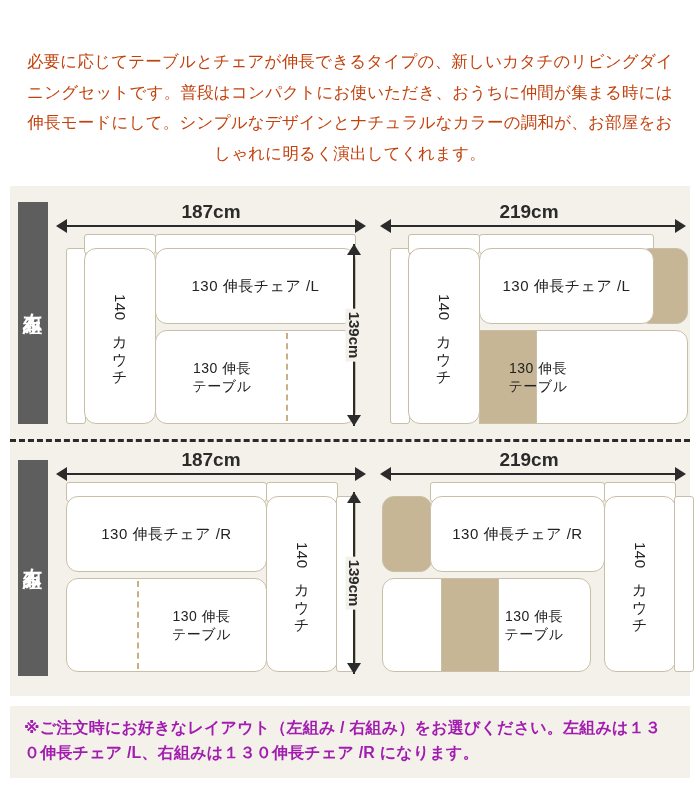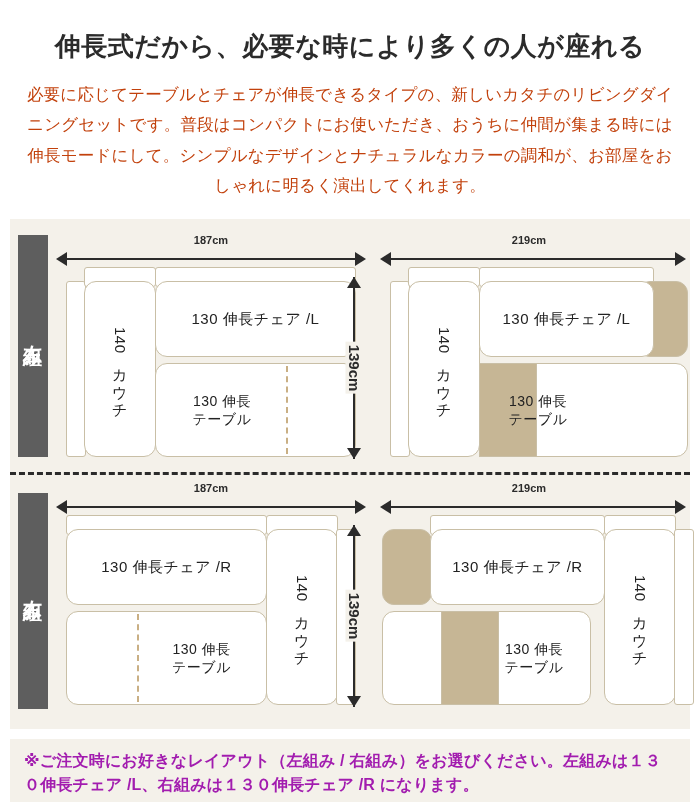--- a/index.html
+++ b/index.html
@@ -54,21 +54,21 @@
 
   
   .half { position:absolute; top:0; height:100%; }
   .half.left  { left:46px;  width:310px; }
   .half.right { left:358px; width:322px; }
 
   
   .dim-w { position:absolute; left:0; right:0; top:20px; height:26px; }
   .dim-w .lbl {
     position:absolute; left:0; right:0; top:-5px;
-    text-align:center; font-size:11px; font-weight:bold; color:#2b2b2b;
+    text-align:center; font-size:19px; font-weight:bold; color:#2b2b2b;
   }
   .dim-w .bar {
     position:absolute; top:19px; height:2px; background:#2b2b2b;
   }
   .dim-w .ar {
     position:absolute; top:13px; width:0; height:0;
     border-top:7px solid transparent; border-bottom:7px solid transparent;
   }
   .dim-w .ar.l { border-right:11px solid #2b2b2b; }
   .dim-w .ar.r { border-left:11px solid #2b2b2b; }
@@ -129,21 +129,20 @@
     font-size:16px; font-weight:bold; color:#a21caf;
     line-height:1.55; letter-spacing:.2px;
   }
 </style>
 </head>
 <body>
 
 <div class="page">
 
   <div class="header">
-    <div class="head-title">伸長式だから、必要な時により多くの人が座れる</div>
     <div class="head-desc">必要に応じてテーブルとチェアが伸長できるタイプの、新しいカタチのリビングダイニングセットです。普段はコンパクトにお使いただき、おうちに仲間が集まる時には伸長モードにして。シンプルなデザインとナチュラルなカラーの調和が、お部屋をおしゃれに明るく演出してくれます。</div>
   </div>
 
   <div class="panel">
 
     <div class="divider"></div>
 
     <div class="row top">
 
       <div class="side-tab">

